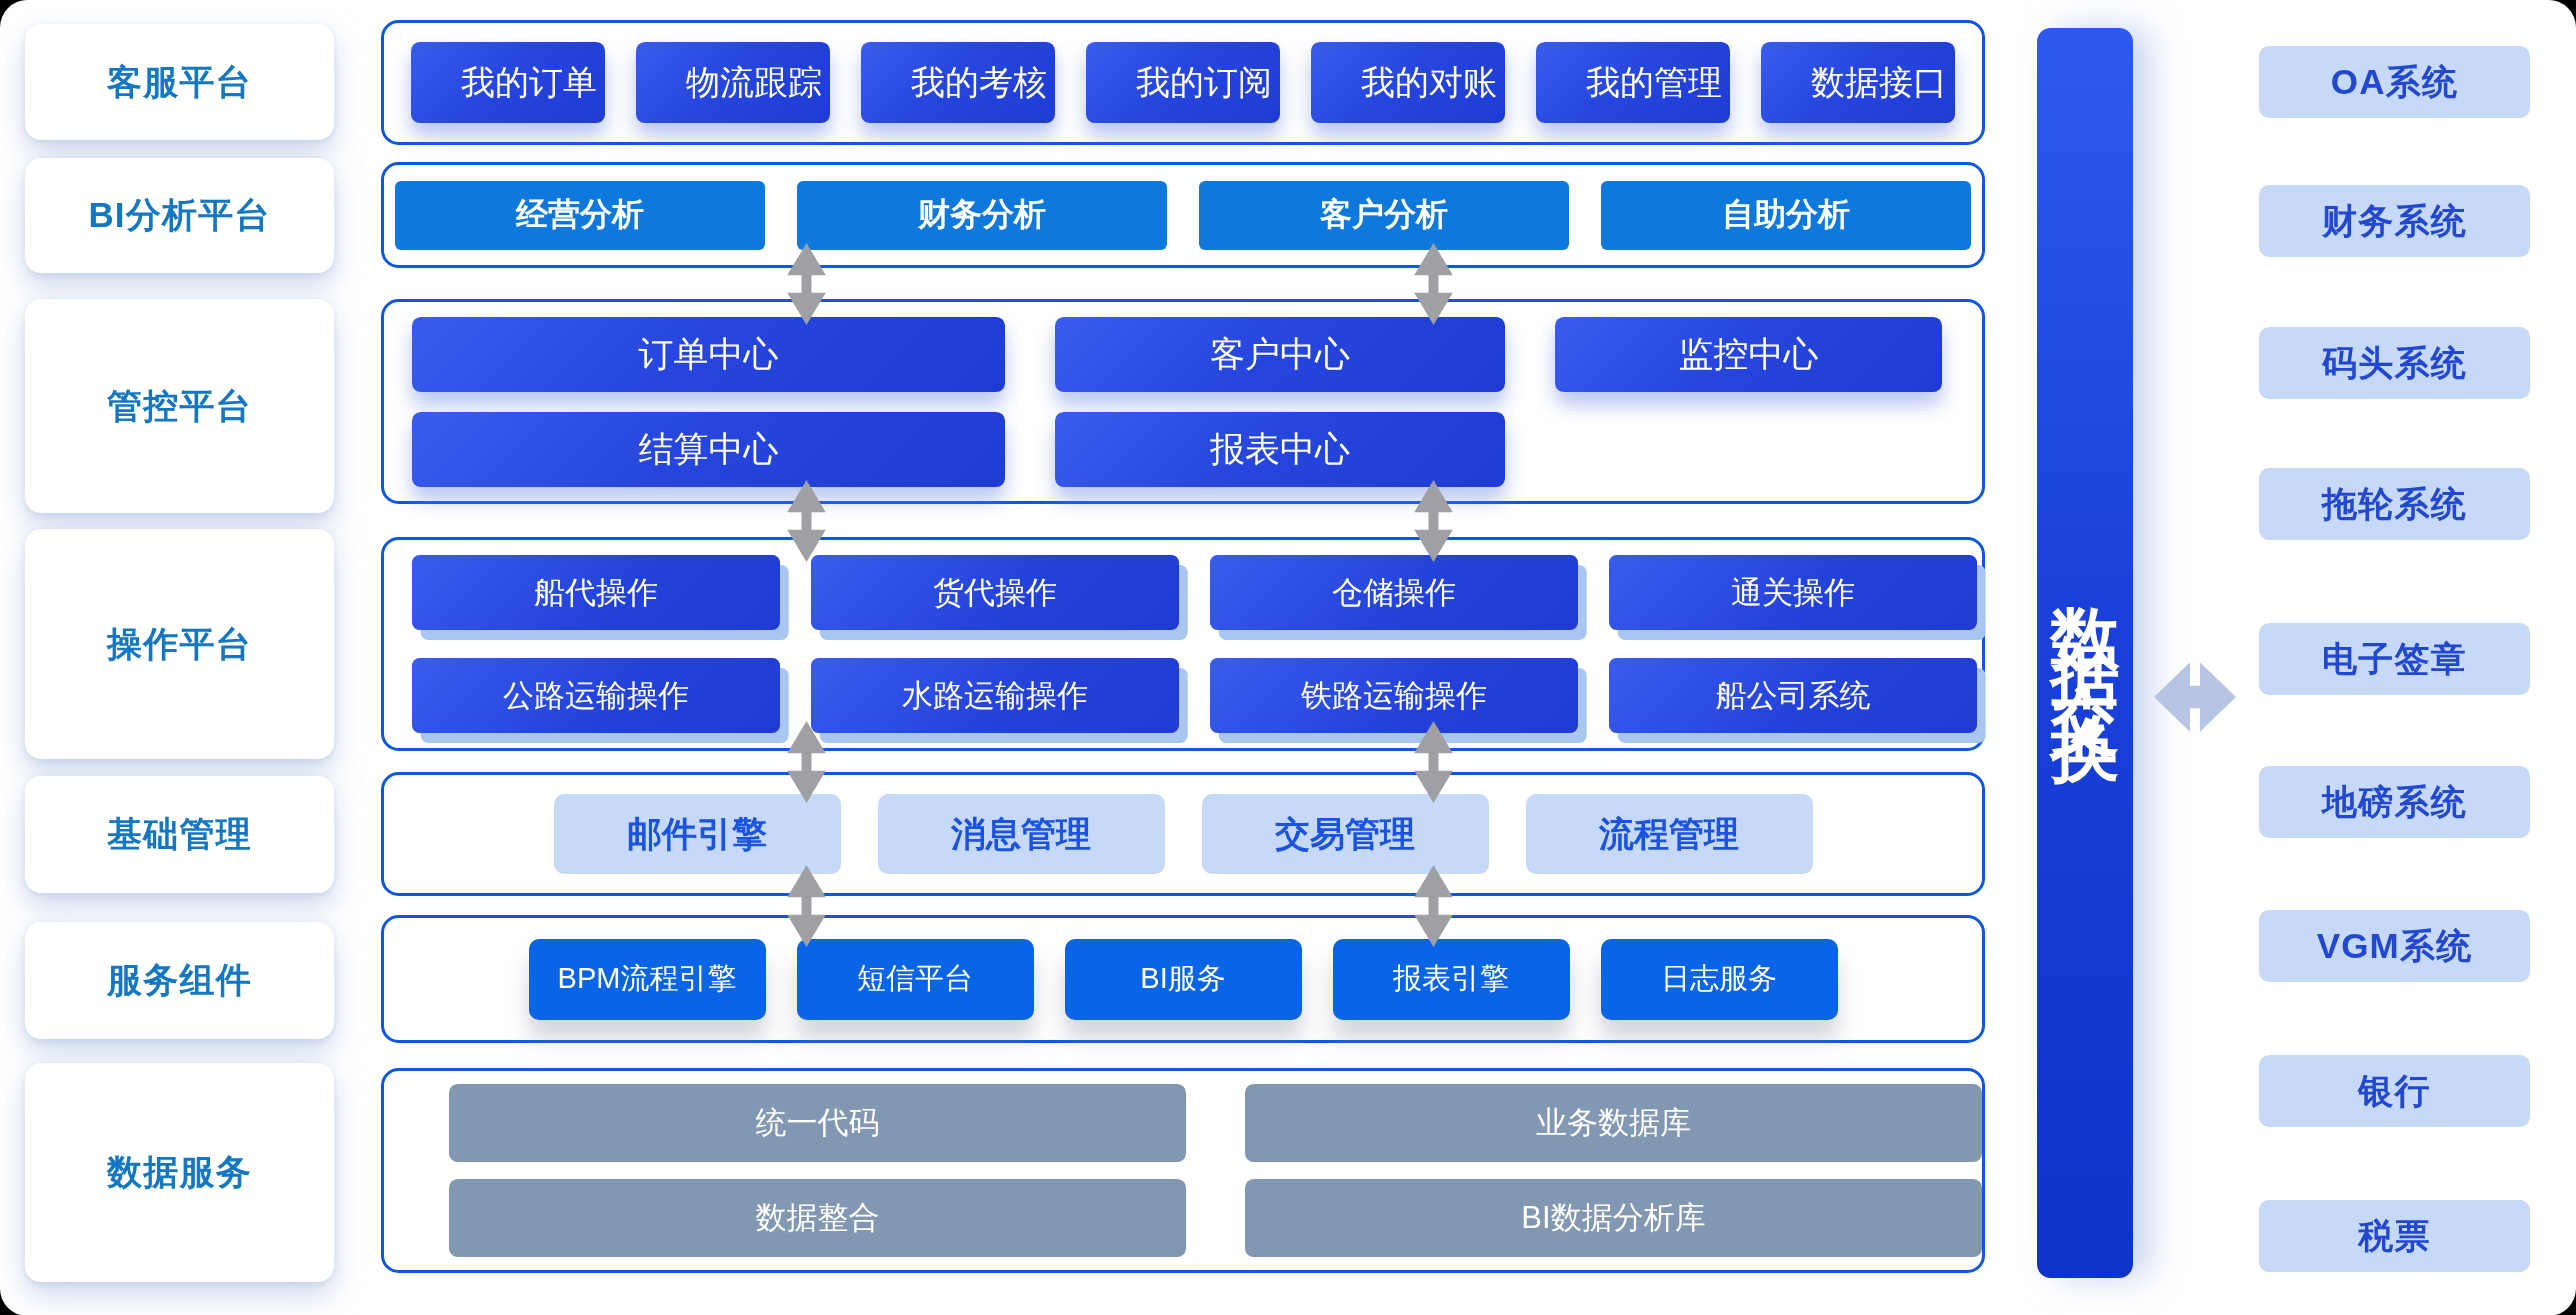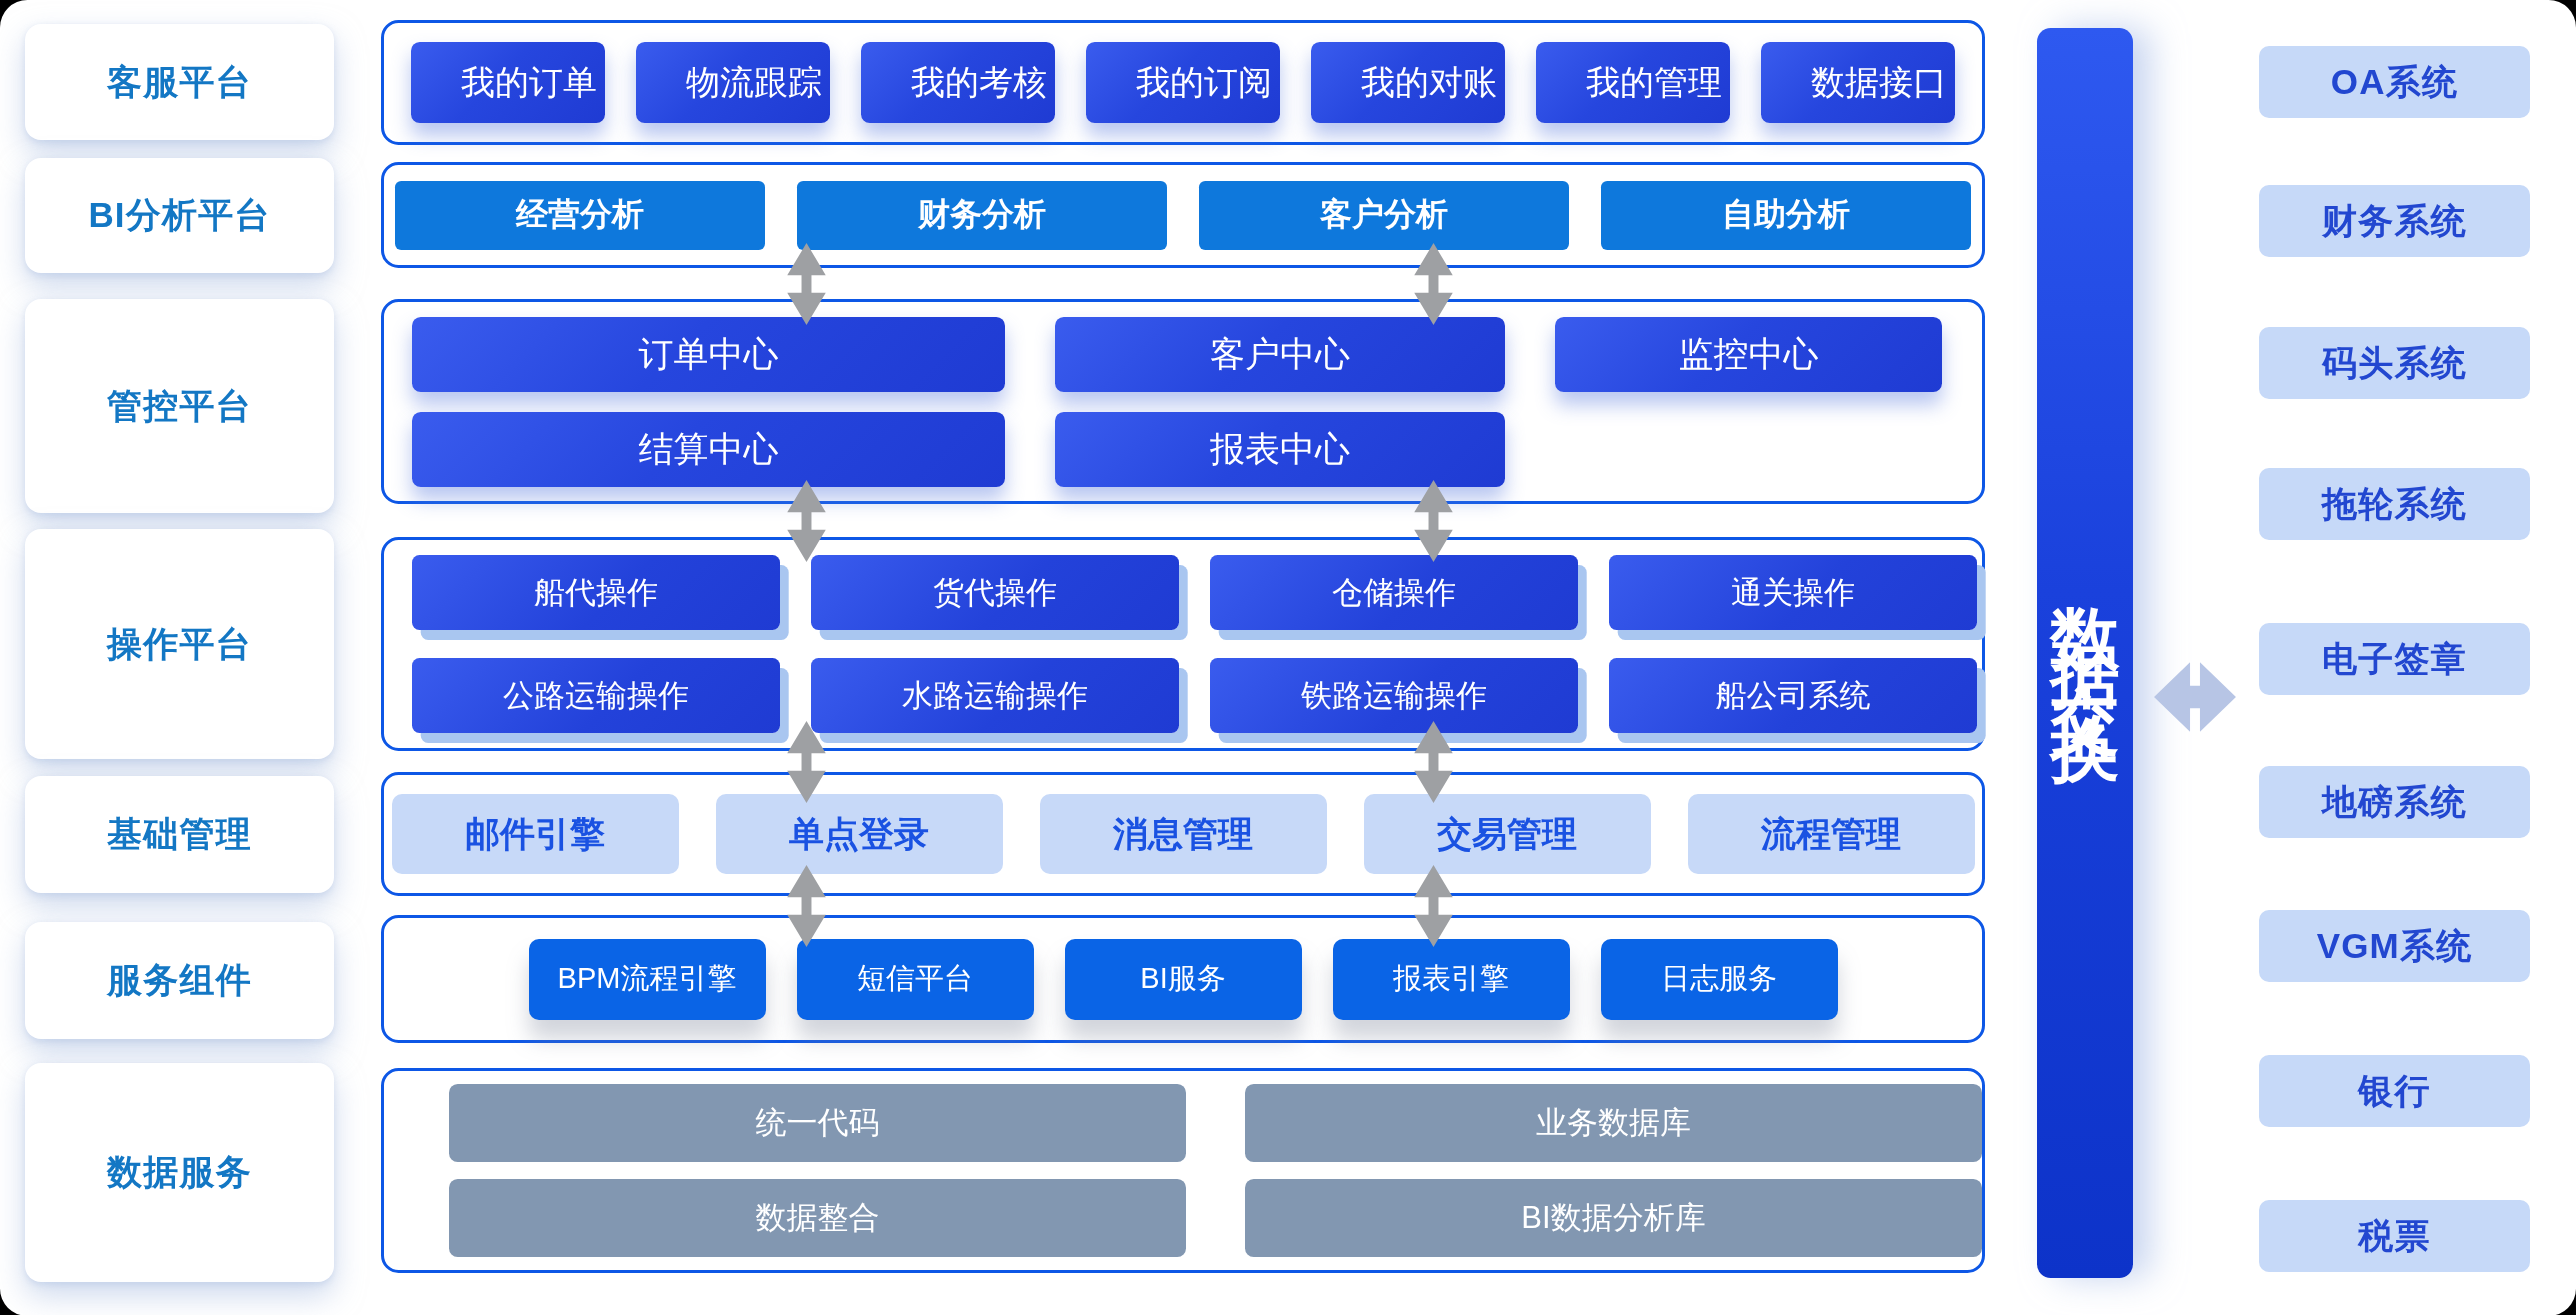--- a/index.html
+++ b/index.html
@@ -155,21 +155,20 @@
       <div class="btn btn-op">公路运输操作</div>
       <div class="btn btn-op">水路运输操作</div>
       <div class="btn btn-op">铁路运输操作</div>
       <div class="btn btn-op">船公司系统</div>
     </div>
   </div>
 
   <div class="panel" style="top:772px;height:124px;">
     <div class="row-base">
       <div class="btn btn-light">邮件引擎</div>
-      <div class="btn btn-light">单点登录</div>
       <div class="btn btn-light">消息管理</div>
       <div class="btn btn-light">交易管理</div>
       <div class="btn btn-light">流程管理</div>
     </div>
   </div>
 
   <div class="panel" style="top:915px;height:128px;">
     <div class="row-comp">
       <div class="btn btn-comp">BPM流程引擎</div>
       <div class="btn btn-comp">短信平台</div>

